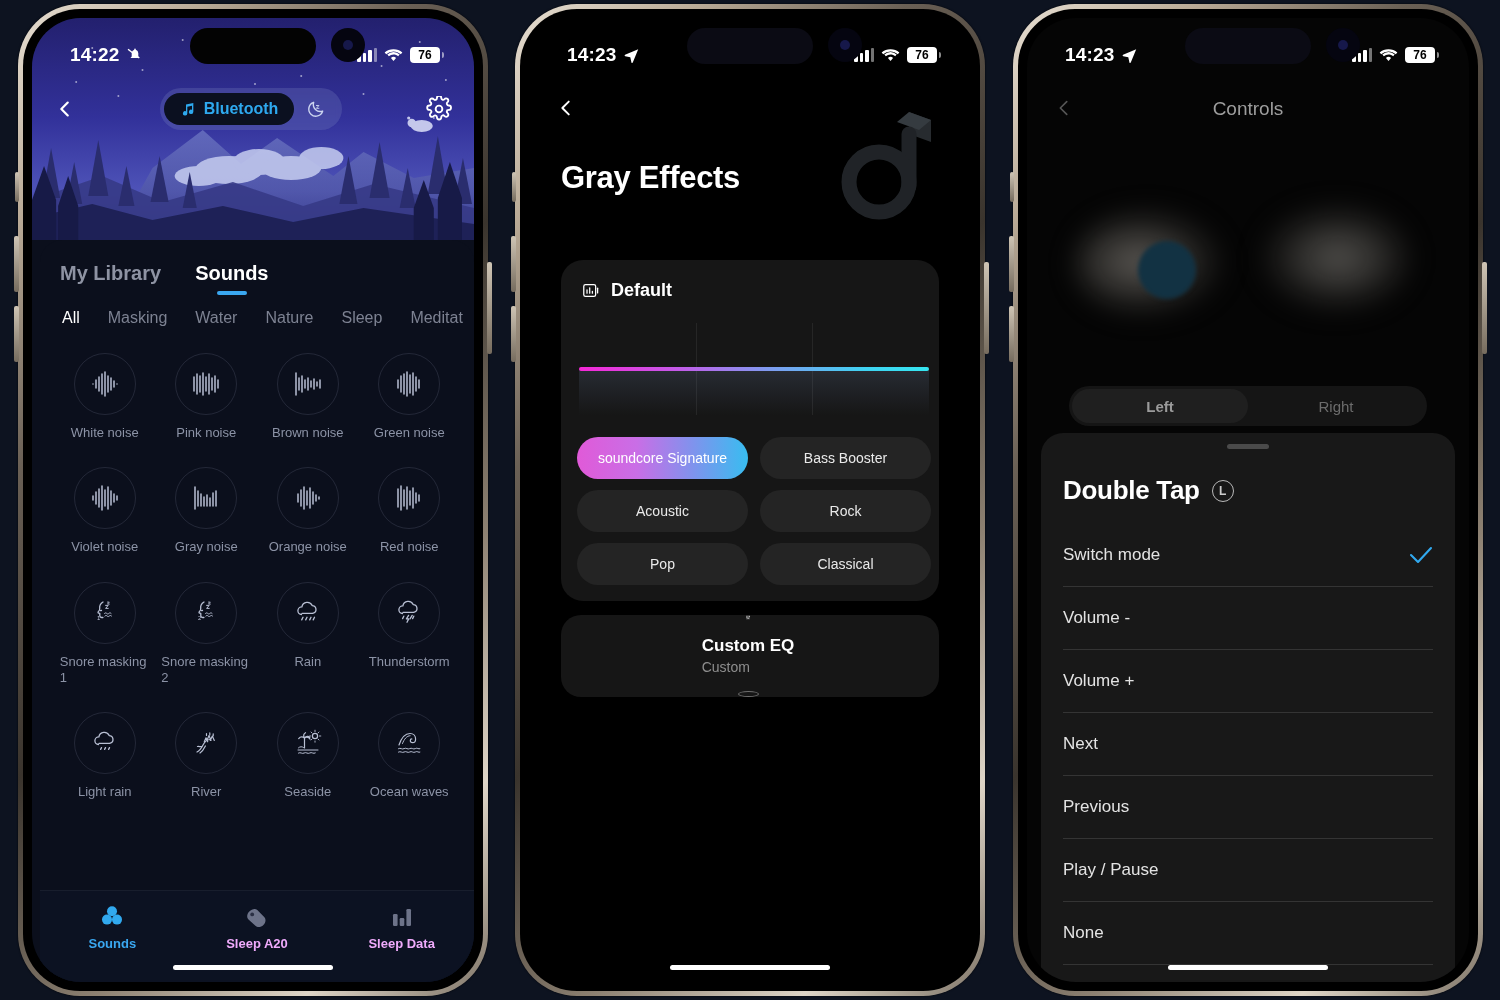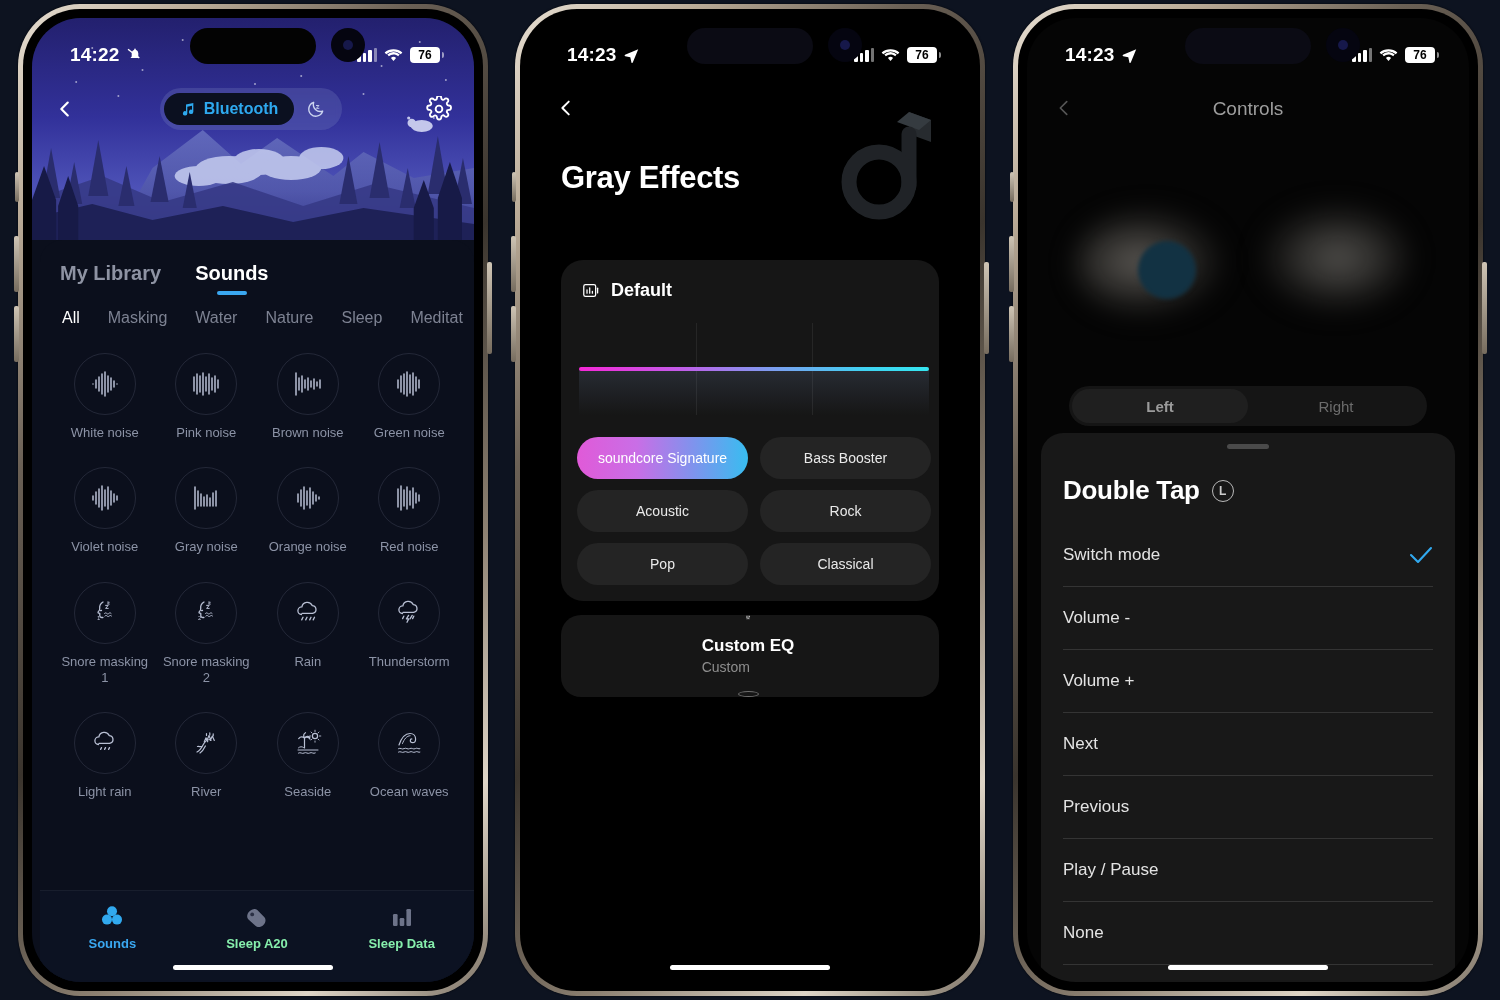--- a/index.html
+++ b/index.html
@@ -122,31 +122,31 @@
     display:grid; grid-template-columns:repeat(4,1fr); row-gap:26px;
     padding:26px 14px 0 14px;
   }
   .sound-cell { display:flex; flex-direction:column; align-items:center; gap:10px; }
   .sound-circ {
     width:62px; height:62px; border-radius:50%; border:1px solid rgba(160,170,200,.16);
     display:flex; align-items:center; justify-content:center;
   }
   .sound-circ svg { width:34px; height:34px; }
   .sound-lbl {
-    font-size:13px; color:#8c93a6; text-align:center; line-height:1.25; max-width:90px;
+    font-size:13px; color:#8c93a6; text-align:left; line-height:1.25; max-width:90px;
   }
 
   .tabbar {
     position:absolute; bottom:0; left:0; right:0; height:92px;
     background:#0c1222; border-top:1px solid rgba(255,255,255,.05);
     display:flex; align-items:flex-start; padding-top:12px;
   }
   .tabitem { flex:1; display:flex; flex-direction:column; align-items:center; gap:7px; }
   .tabitem .ti-ic { height:26px; display:flex; align-items:center; }
-  .tabitem .ti-lb { font-size:13px; color:#86efac; font-weight:600; }
+  .tabitem .ti-lb { font-size:13px; color:#f0abfc; font-weight:600; }
   .tabitem.active .ti-lb { color:#3aa7f0; }
 
   
   .p2 { position:absolute; inset:0; background:#000; }
   .p2-logo { position:absolute; top:78px; right:18px; width:132px; height:132px; opacity:.92; }
   .p2-back { position:absolute; top:78px; left:26px; width:22px; height:24px; z-index:5; }
   .p2-title {
     position:absolute; top:142px; left:32px; color:#fff;
     font-size:31px; font-weight:700; letter-spacing:-.3px;
   }

